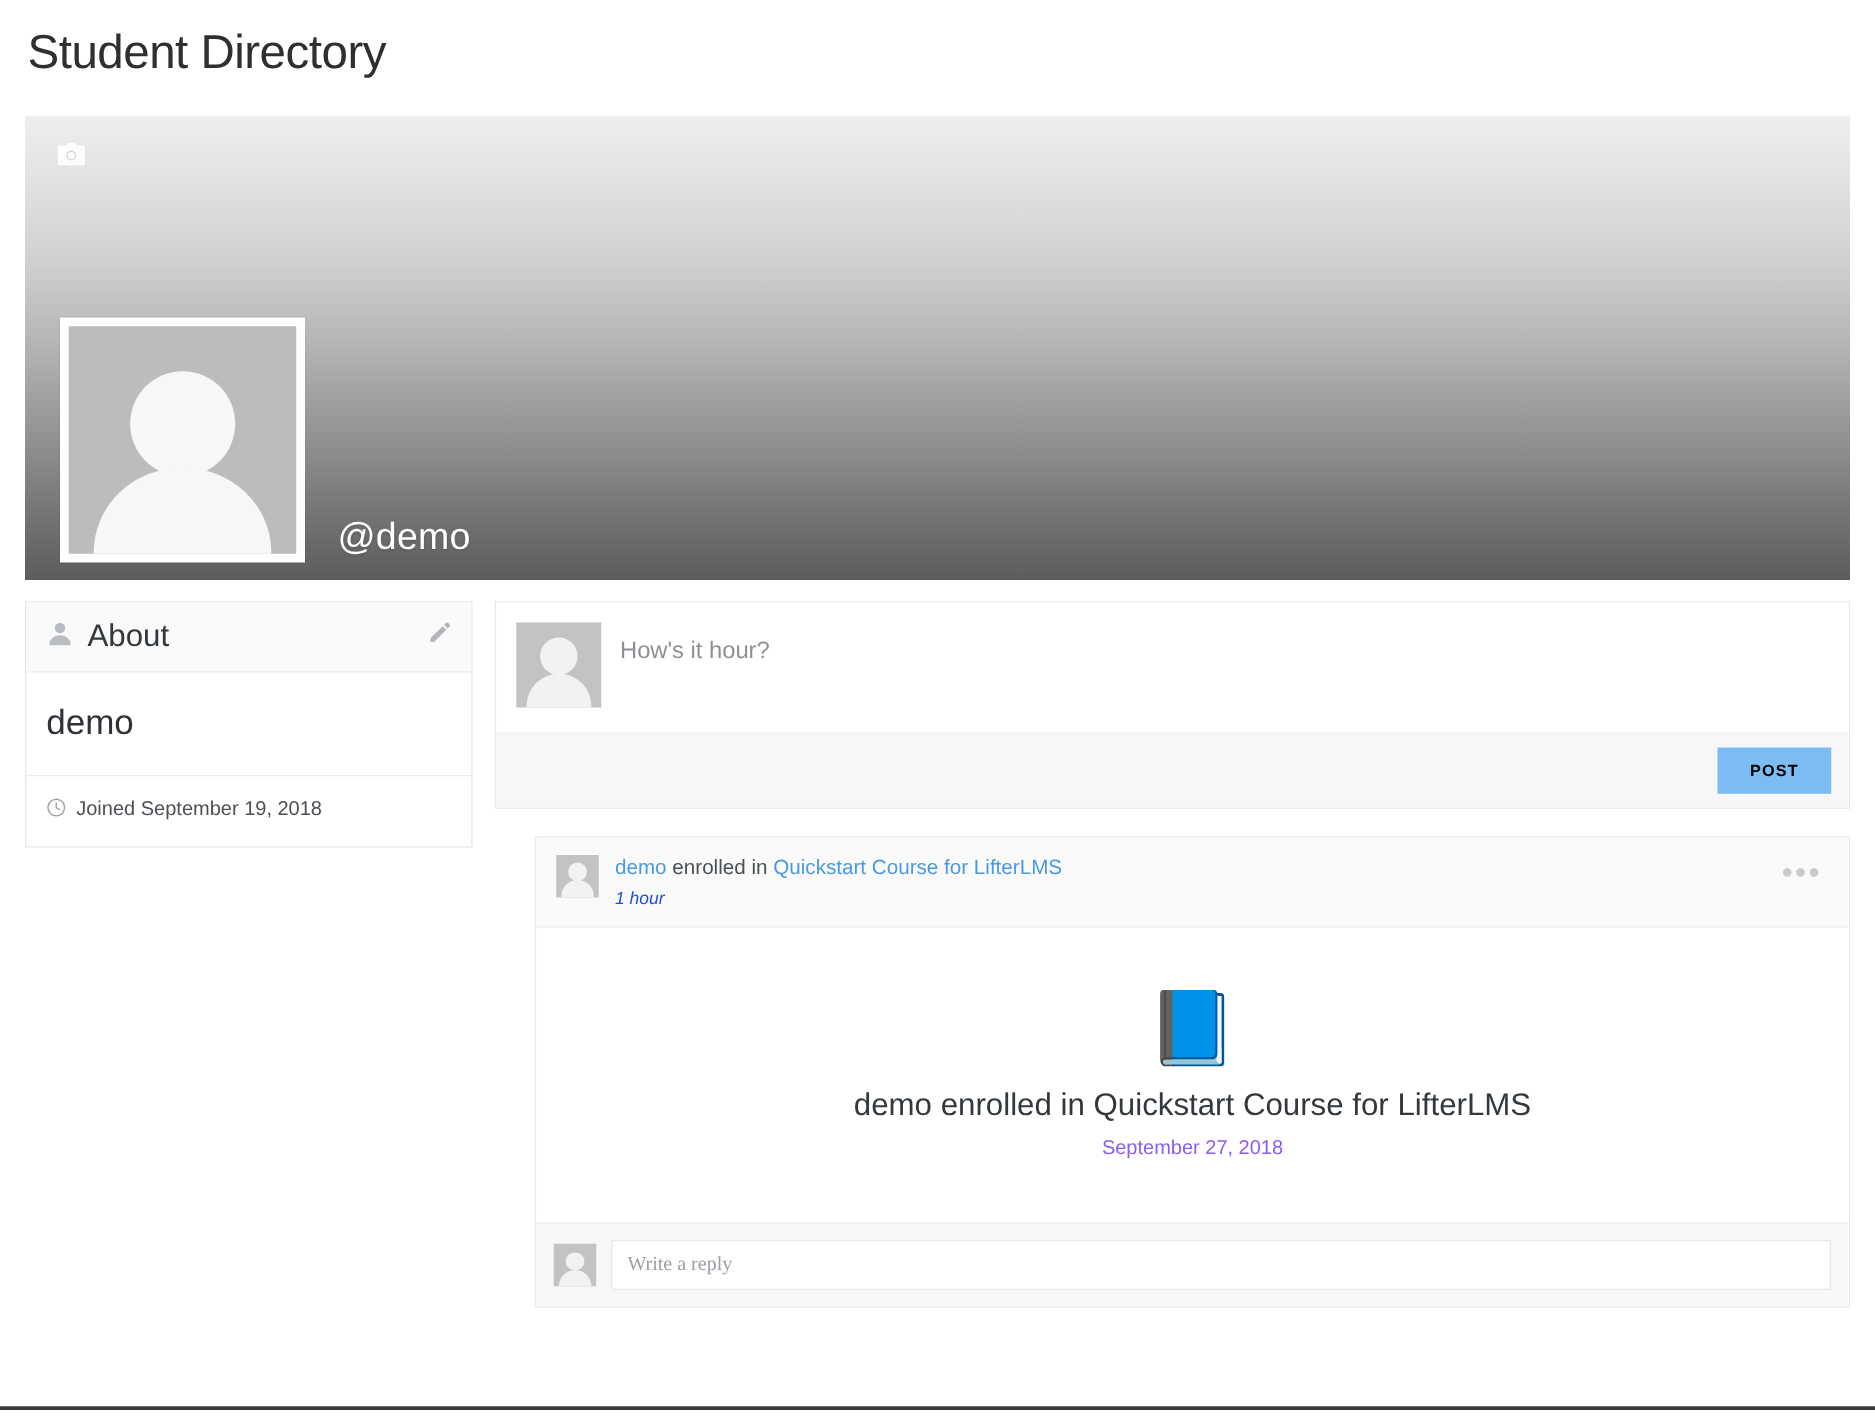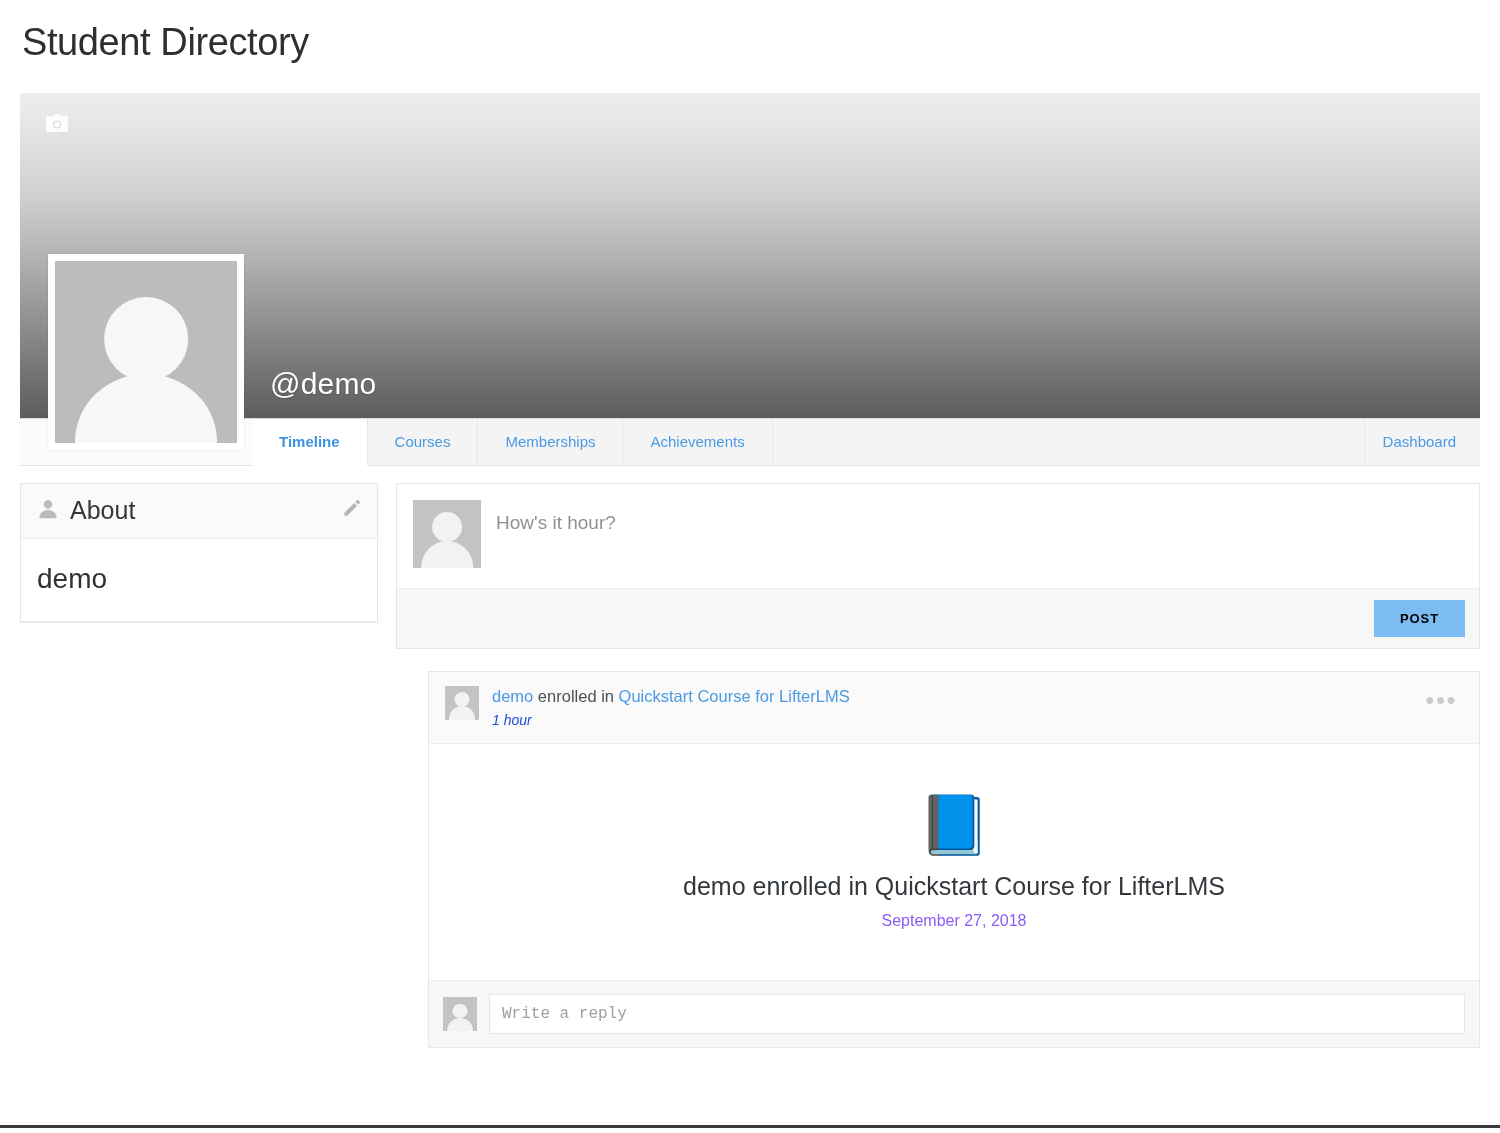--- a/index.html
+++ b/index.html
@@ -24,21 +24,21 @@
 
   
   .profile-wrap {
     position: relative;
     margin: 29px 20px 0 20px;
     width: 1460px;
   }
 
   .cover {
     position: relative;
-    height: 325px;
+    height: 371px;
     background: linear-gradient(to bottom, #eeeeee 0%, #e2e2e2 14%, #cfcfcf 32%, #b3b3b3 50%, #949494 68%, #767676 85%, #5c5c5c 100%);
   }
 
   .cover-camera {
     position: absolute;
     top: 18px;
     left: 24px;
     width: 26px;
     height: 26px;
     display: flex;
@@ -313,21 +313,21 @@
     background: #f7f7f7;
     border-top: 1px solid #ededed;
   }
   .reply-input {
     flex: 1;
     border: 1px solid #e7e7e7;
     background: #ffffff;
     padding: 10px 12px;
     font-size: 16px;
     color: #14532d;
-    font-family: Liberation Mono, monospace;
+    font-family: Liberation Serif, serif;
   }
   .reply-input::placeholder { color: #9aa0a6; }
 
   
   .bottom-rule {
     position: absolute;
     left: 0;
     top: 1125px;
     width: 1500px;
     height: 3px;
@@ -355,38 +355,20 @@
     <div class="username">@demo</div>
   </div>
 
   <div class="avatar-frame">
     <div class="avatar-inner">
       <div class="head"></div>
       <div class="body"></div>
     </div>
   </div>
 
-  <div class="tabbar">
-    <div class="tab active">
-      <span>Timeline</span>
-    </div>
-    <div class="tab">
-      <span>Courses</span>
-    </div>
-    <div class="tab">
-      <span>Memberships</span>
-    </div>
-    <div class="tab">
-      <span>Achievements</span>
-    </div>
-    <div class="tab-spacer"></div>
-    <div class="tab-right">
-      <span>Dashboard</span>
-    </div>
-  </div>
 </div>
 
 <div class="content">
 
   <div class="col-left">
     <div class="panel">
       <div class="panel-head">
         <span>
           <svg width="22" height="22" viewBox="0 0 24 24" aria-hidden="true">
             <circle class="icon-gray" cx="12" cy="7" r="4.6"></circle>
@@ -396,20 +378,29 @@
         <span class="title">About</span>
         <span class="spacer"></span>
         <span>
           <svg width="19" height="19" viewBox="0 0 24 24" aria-hidden="true">
             <path class="icon-pencil" d="M3 17.3 L15.3 5 L19 8.7 L6.7 21 L3 21 Z"></path>
             <path class="icon-pencil" d="M16.7 3.6 L18.3 2 A2 2 0 0 1 21.2 2 L22 2.8 A2 2 0 0 1 22 5.7 L20.4 7.3 Z"></path>
           </svg>
         </span>
       </div>
       <div class="about-name">demo</div>
+      <div class="about-joined">
+        <span>
+          <svg width="16" height="16" viewBox="0 0 24 24" aria-hidden="true">
+            <circle cx="12" cy="12" r="10" fill="none" stroke="#9ea2a7" stroke-width="1.7"></circle>
+            <path d="M12 6.4 V12.3 L16 14.6" fill="none" stroke="#9ea2a7" stroke-width="1.7" stroke-linecap="round"></path>
+          </svg>
+        </span>
+        <span>Joined September 19, 2018</span>
+      </div>
     </div>
   </div>
 
   <div class="col-right">
 
     <div class="panel">
       <div class="share-body">
         <div class="mini-avatar">
           <div class="head"></div>
           <div class="body"></div>

